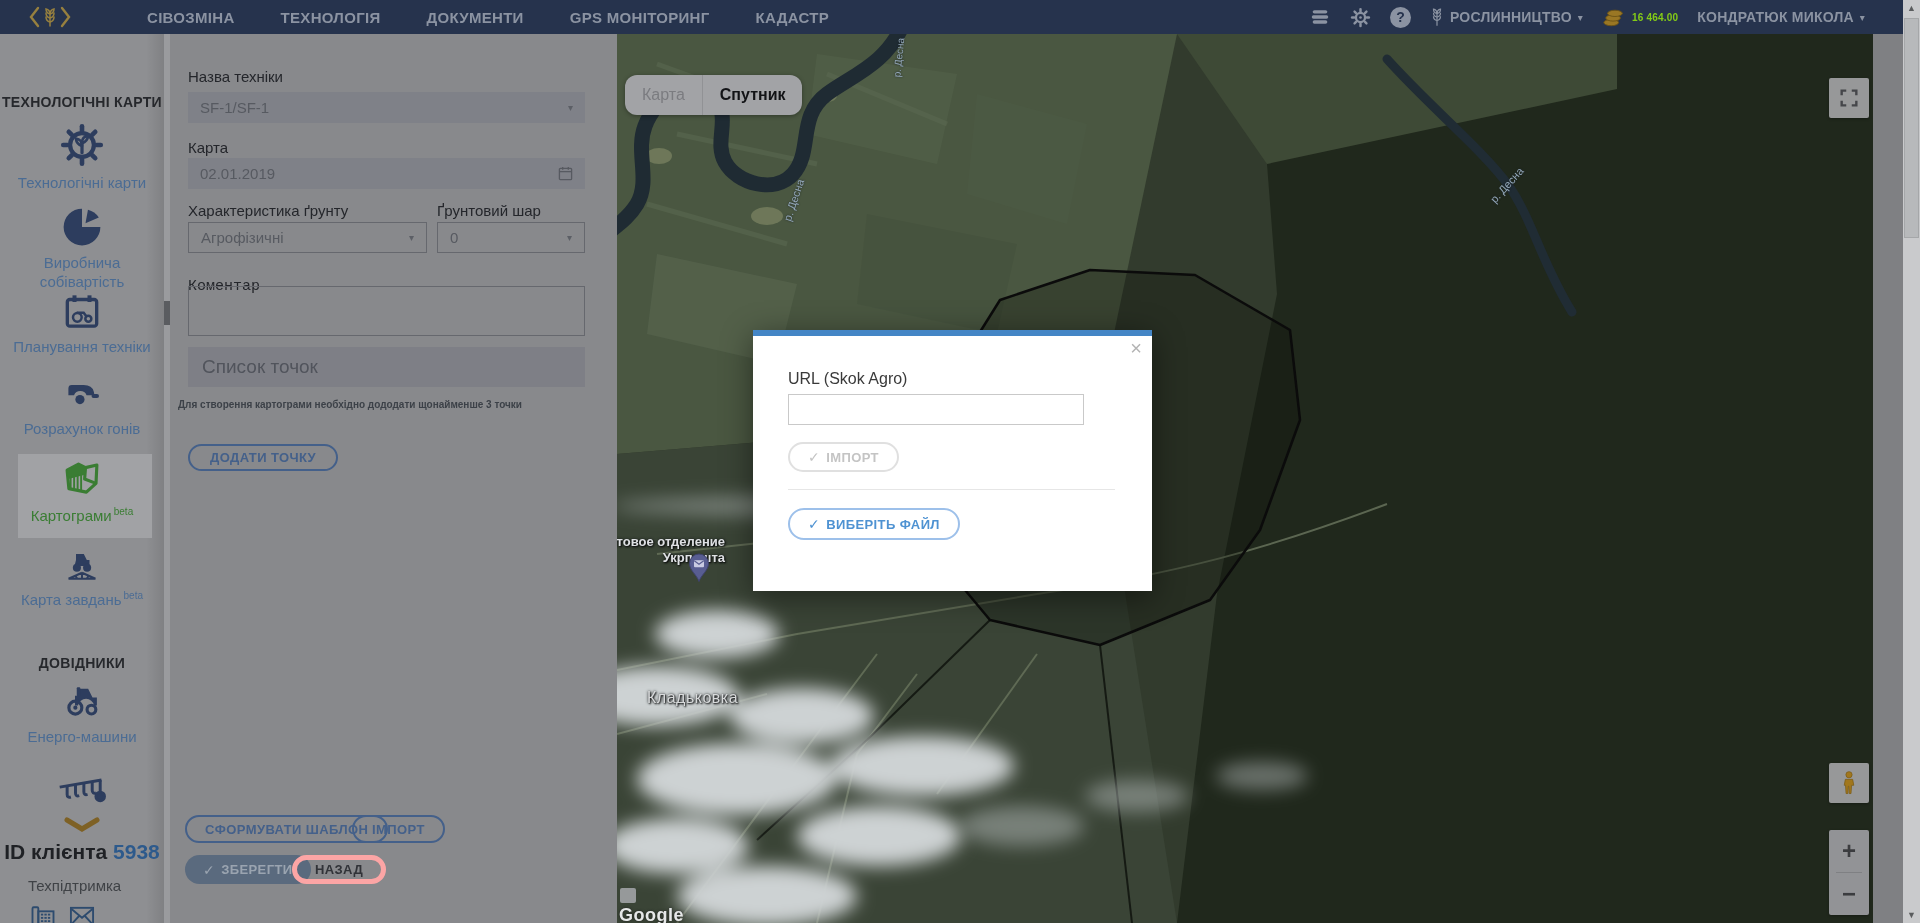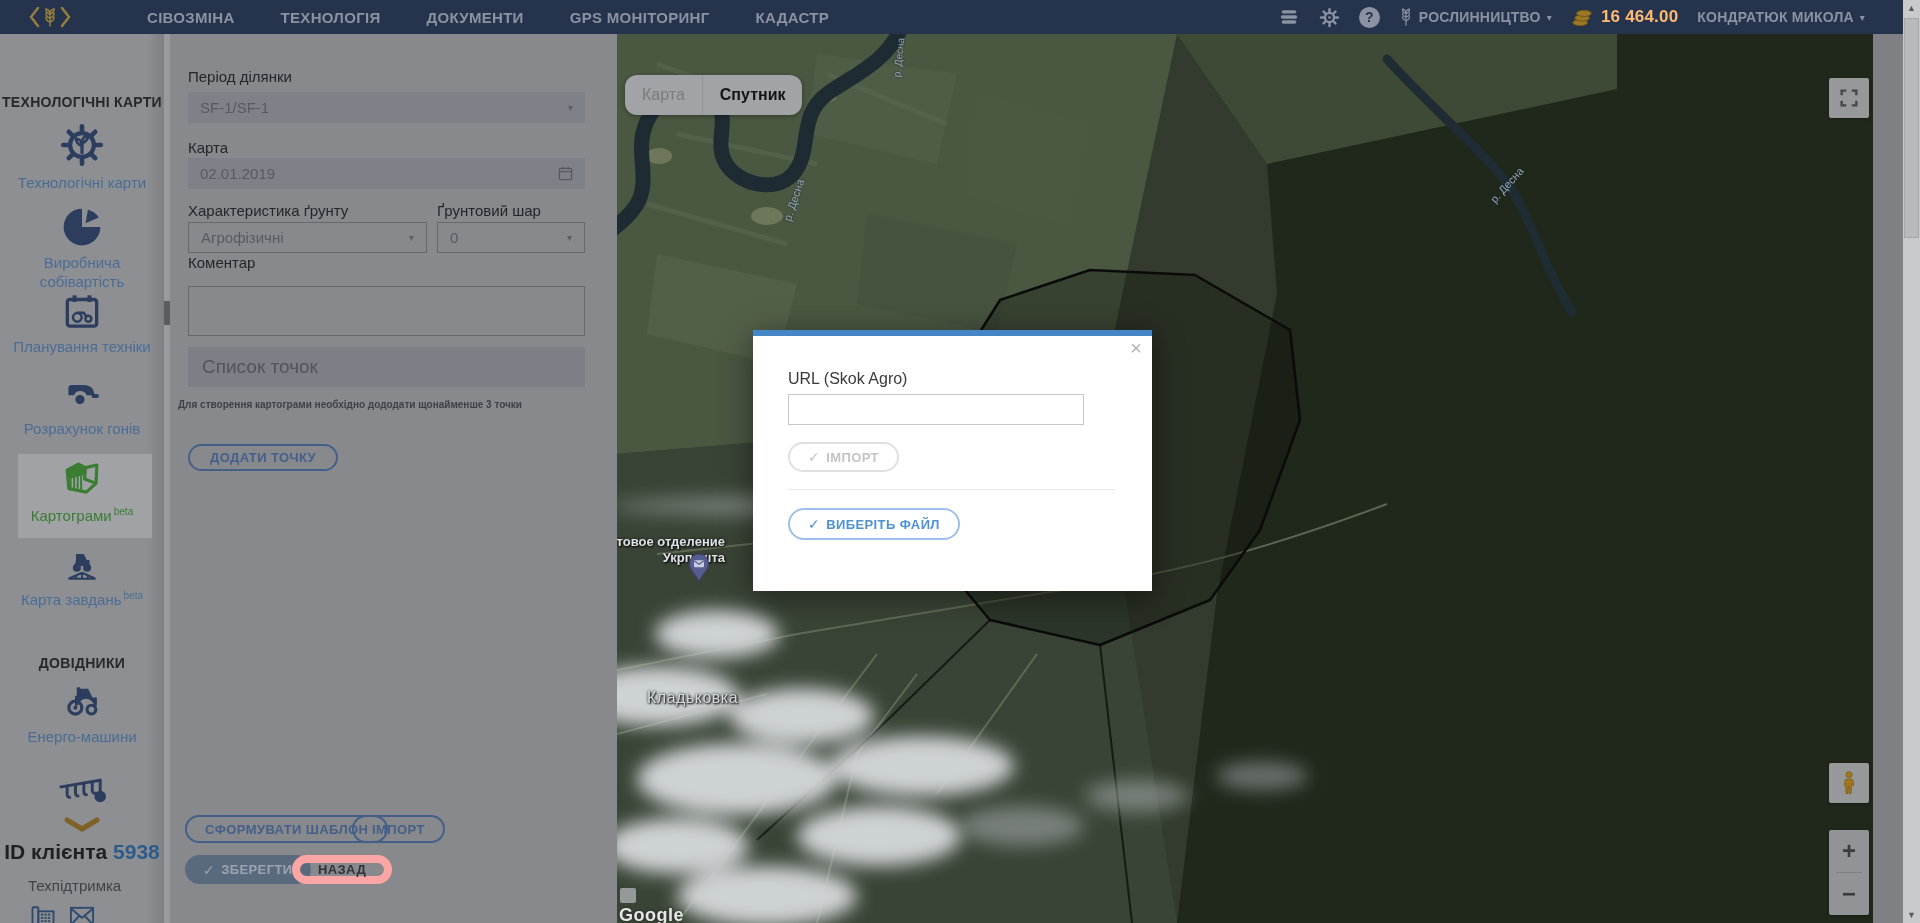--- a/index.html
+++ b/index.html
@@ -49,21 +49,21 @@
   .f-caret { font-size:10px; color:#5c5f66; }
   #comment-box { position:absolute; left:18px; top:252px; width:397px; height:50px; border:1px solid #66686e;
     background:transparent; resize:none; font-family:inherit; font-size:15px; color:#40434a; padding:6px 10px; outline:none; }
   #points-header { position:absolute; left:18px; top:313px; width:397px; height:40px; background:#7e7f86;
     color:#51545c; font-size:19px; display:flex; align-items:center; padding:0 14px; }
   #hint { position:absolute; left:8px; top:364px; width:400px; color:#3c4148; font-size:10px; line-height:1.45;font-weight:bold; }
   .pill { border-radius:16px; font-size:13px; font-weight:700; letter-spacing:.4px; display:inline-flex;
     align-items:center; justify-content:center; cursor:pointer; background:transparent; white-space:nowrap;
     font-family:inherit; }
   .pill.blue { border:2px solid #44608a; color:#44608a; }
-  .pill.dark { border:8px solid #fca5a5; color:#313338; }
+  .pill.dark { border:5px solid #fca5a5; color:#313338; }
   .pill.filled { border:none; background:#5a6a7e; color:#9aa4b0; }
   .pill .chk { margin-right:6px; font-size:14px; }
 
   
   #map { position:absolute; left:617px; top:34px; width:1256px; height:889px; overflow:hidden; background:#2b3329; }
   #map svg.terrain { position:absolute; left:0; top:0; }
   .maplabel { position:absolute; color:#d8dadb; text-shadow:0 0 3px #15181a, 1px 1px 2px #000; z-index:2; white-space:nowrap; }
   .river-label { color:#93a7b8; font-size:11px; text-shadow:0 0 2px #1a2228; }
   #maptype { position:absolute; left:8px; top:41px; height:40px; display:flex; background:#a2a3a6;
     border-radius:12px; box-shadow:0 1px 4px rgba(0,0,0,.35); z-index:3; overflow:hidden; }
@@ -165,21 +165,21 @@
         </svg>
         <span>РОСЛИННИЦТВО</span>
         <span class="caret">▾</span>
       </span>
       <span class="tb-group">
         <svg width="24" height="19" viewBox="0 0 26 20" fill="#9a7724" stroke="#6b5316" stroke-width="1">
           <ellipse cx="10" cy="15.5" rx="8" ry="3.4"></ellipse>
           <ellipse cx="12" cy="10.5" rx="8" ry="3.4"></ellipse>
           <ellipse cx="14" cy="5.5" rx="8" ry="3.4"></ellipse>
         </svg>
-        <span style="font-size:17px;color:#fdba74;">16 464.00</span>
+        <span style="font-size:10px;color:#84cc16;">16 464.00</span>
       </span>
       <span class="tb-group">
         <span>КОНДРАТЮК МИКОЛА</span>
         <span class="caret">▾</span>
       </span>
     </div>
   </div>
 
   <div id="sidebar">
     <div class="edge-shadow"></div>
@@ -335,21 +335,21 @@
           <rect x="2.5" y="5" width="19" height="14"></rect>
           <path d="M3 6 L12 13.5 L21 6 M3.5 18.5 L9.5 12 M20.5 18.5 L14.5 12"></path>
         </svg>
       </span>
     </div>
     <div id="sb-scroll-track"></div>
     <div id="sb-scroll-thumb"></div>
   </div>
 
   <div id="panel">
-    <div class="f-label" style="left:18px;top:34px;">Період ділянки</div>
+    <div class="f-label" style="left:18px;top:34px;">Назва техніки</div>
     <div class="f-filled" style="top:58px;">
       <span>SF-1/SF-1</span>
       <span class="spacer"></span>
       <span class="f-caret">▾</span>
     </div>
 
     <div class="f-label" style="left:18px;top:105px;">Карта</div>
     <div class="f-filled" style="top:124px;">
       <span>02.01.2019</span>
       <span class="spacer"></span>
@@ -367,21 +367,21 @@
       <span>Агрофізичні</span>
       <span style="flex:1;"></span>
       <span class="f-caret">▾</span>
     </div>
     <div class="f-bordered" style="left:267px;top:188px;width:148px;">
       <span>0</span>
       <span style="flex:1;"></span>
       <span class="f-caret">▾</span>
     </div>
 
-    <div class="f-label" style="left:18px;top:220px;">Коментар</div>
+    <div class="f-label" style="left:18px;top:244px;font-family:Liberation Mono, monospace;">Коментар</div>
     <textarea id="comment-box" value="" style=""></textarea>
 
     <div id="points-header">Список точок</div>
     <div id="hint">Для створення картограми необхідно дододати щонайменше 3 точки</div>
 
     <button class="pill blue abs" style="left:18px;top:410px;height:27px;padding:0 20px;">ДОДАТИ ТОЧКУ</button>
 
     <button class="pill blue abs" style="left:15px;top:781px;height:28px;padding:0 18px;">СФОРМУВАТИ ШАБЛОН</button>
     <button class="pill blue abs" style="left:182px;top:781px;height:28px;padding:0 18px;">ІМПОРТ</button>
     <button class="pill filled abs" style="left:15px;top:821px;height:29px;padding:0 18px;">

